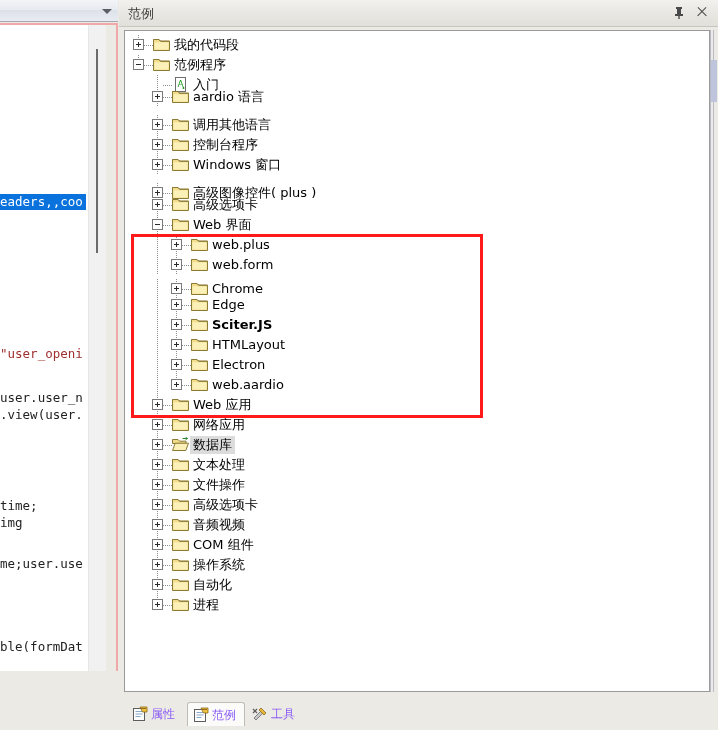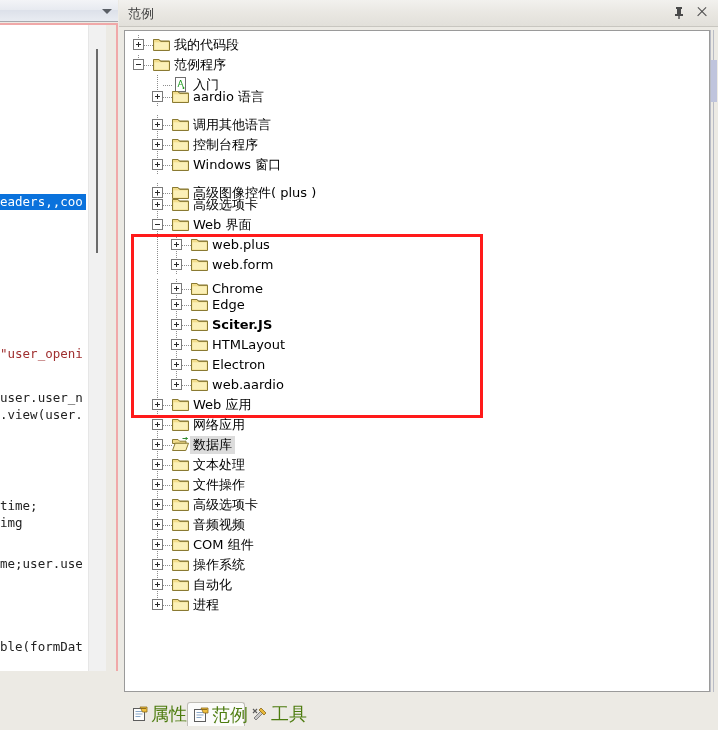--- a/index.html
+++ b/index.html
@@ -109,21 +109,21 @@
   
   #dock-rail{position:absolute;right:1px;top:30px;width:7px;height:662px;}
   #dock-rail .l1{position:absolute;left:0;top:0;width:1px;height:100%;background:#b9bcc6;}
   #dock-rail .l2{position:absolute;left:3px;top:0;width:1px;height:100%;background:#b9bcc6;}
   #dock-rail .thumb{position:absolute;left:1px;top:30px;width:6px;height:42px;background:#bfc4dd;}
 
   
   #tabbar{position:absolute;left:0;top:700px;width:599px;height:30px;background:#eceae4;}
   .tab{
     position:absolute;top:2px;height:24px;cursor:pointer;
-    font-size:18px;color:#4d7c0f;
+    font-size:12px;color:#8b5cf6;
     font-family:Liberation Serif, serif;
   }
   .tab.active{
     background:#fbfbfa;border:1px solid #bfbdb6;border-bottom:none;
     border-radius:3px 3px 0 0;box-sizing:border-box;
   }
   .tab .ticon{position:absolute;left:5px;top:4px;width:16px;height:16px;}
   .tab .tlabel{position:absolute;left:24px;top:3px;line-height:18px;white-space:nowrap;}
 </style>
 </head>

